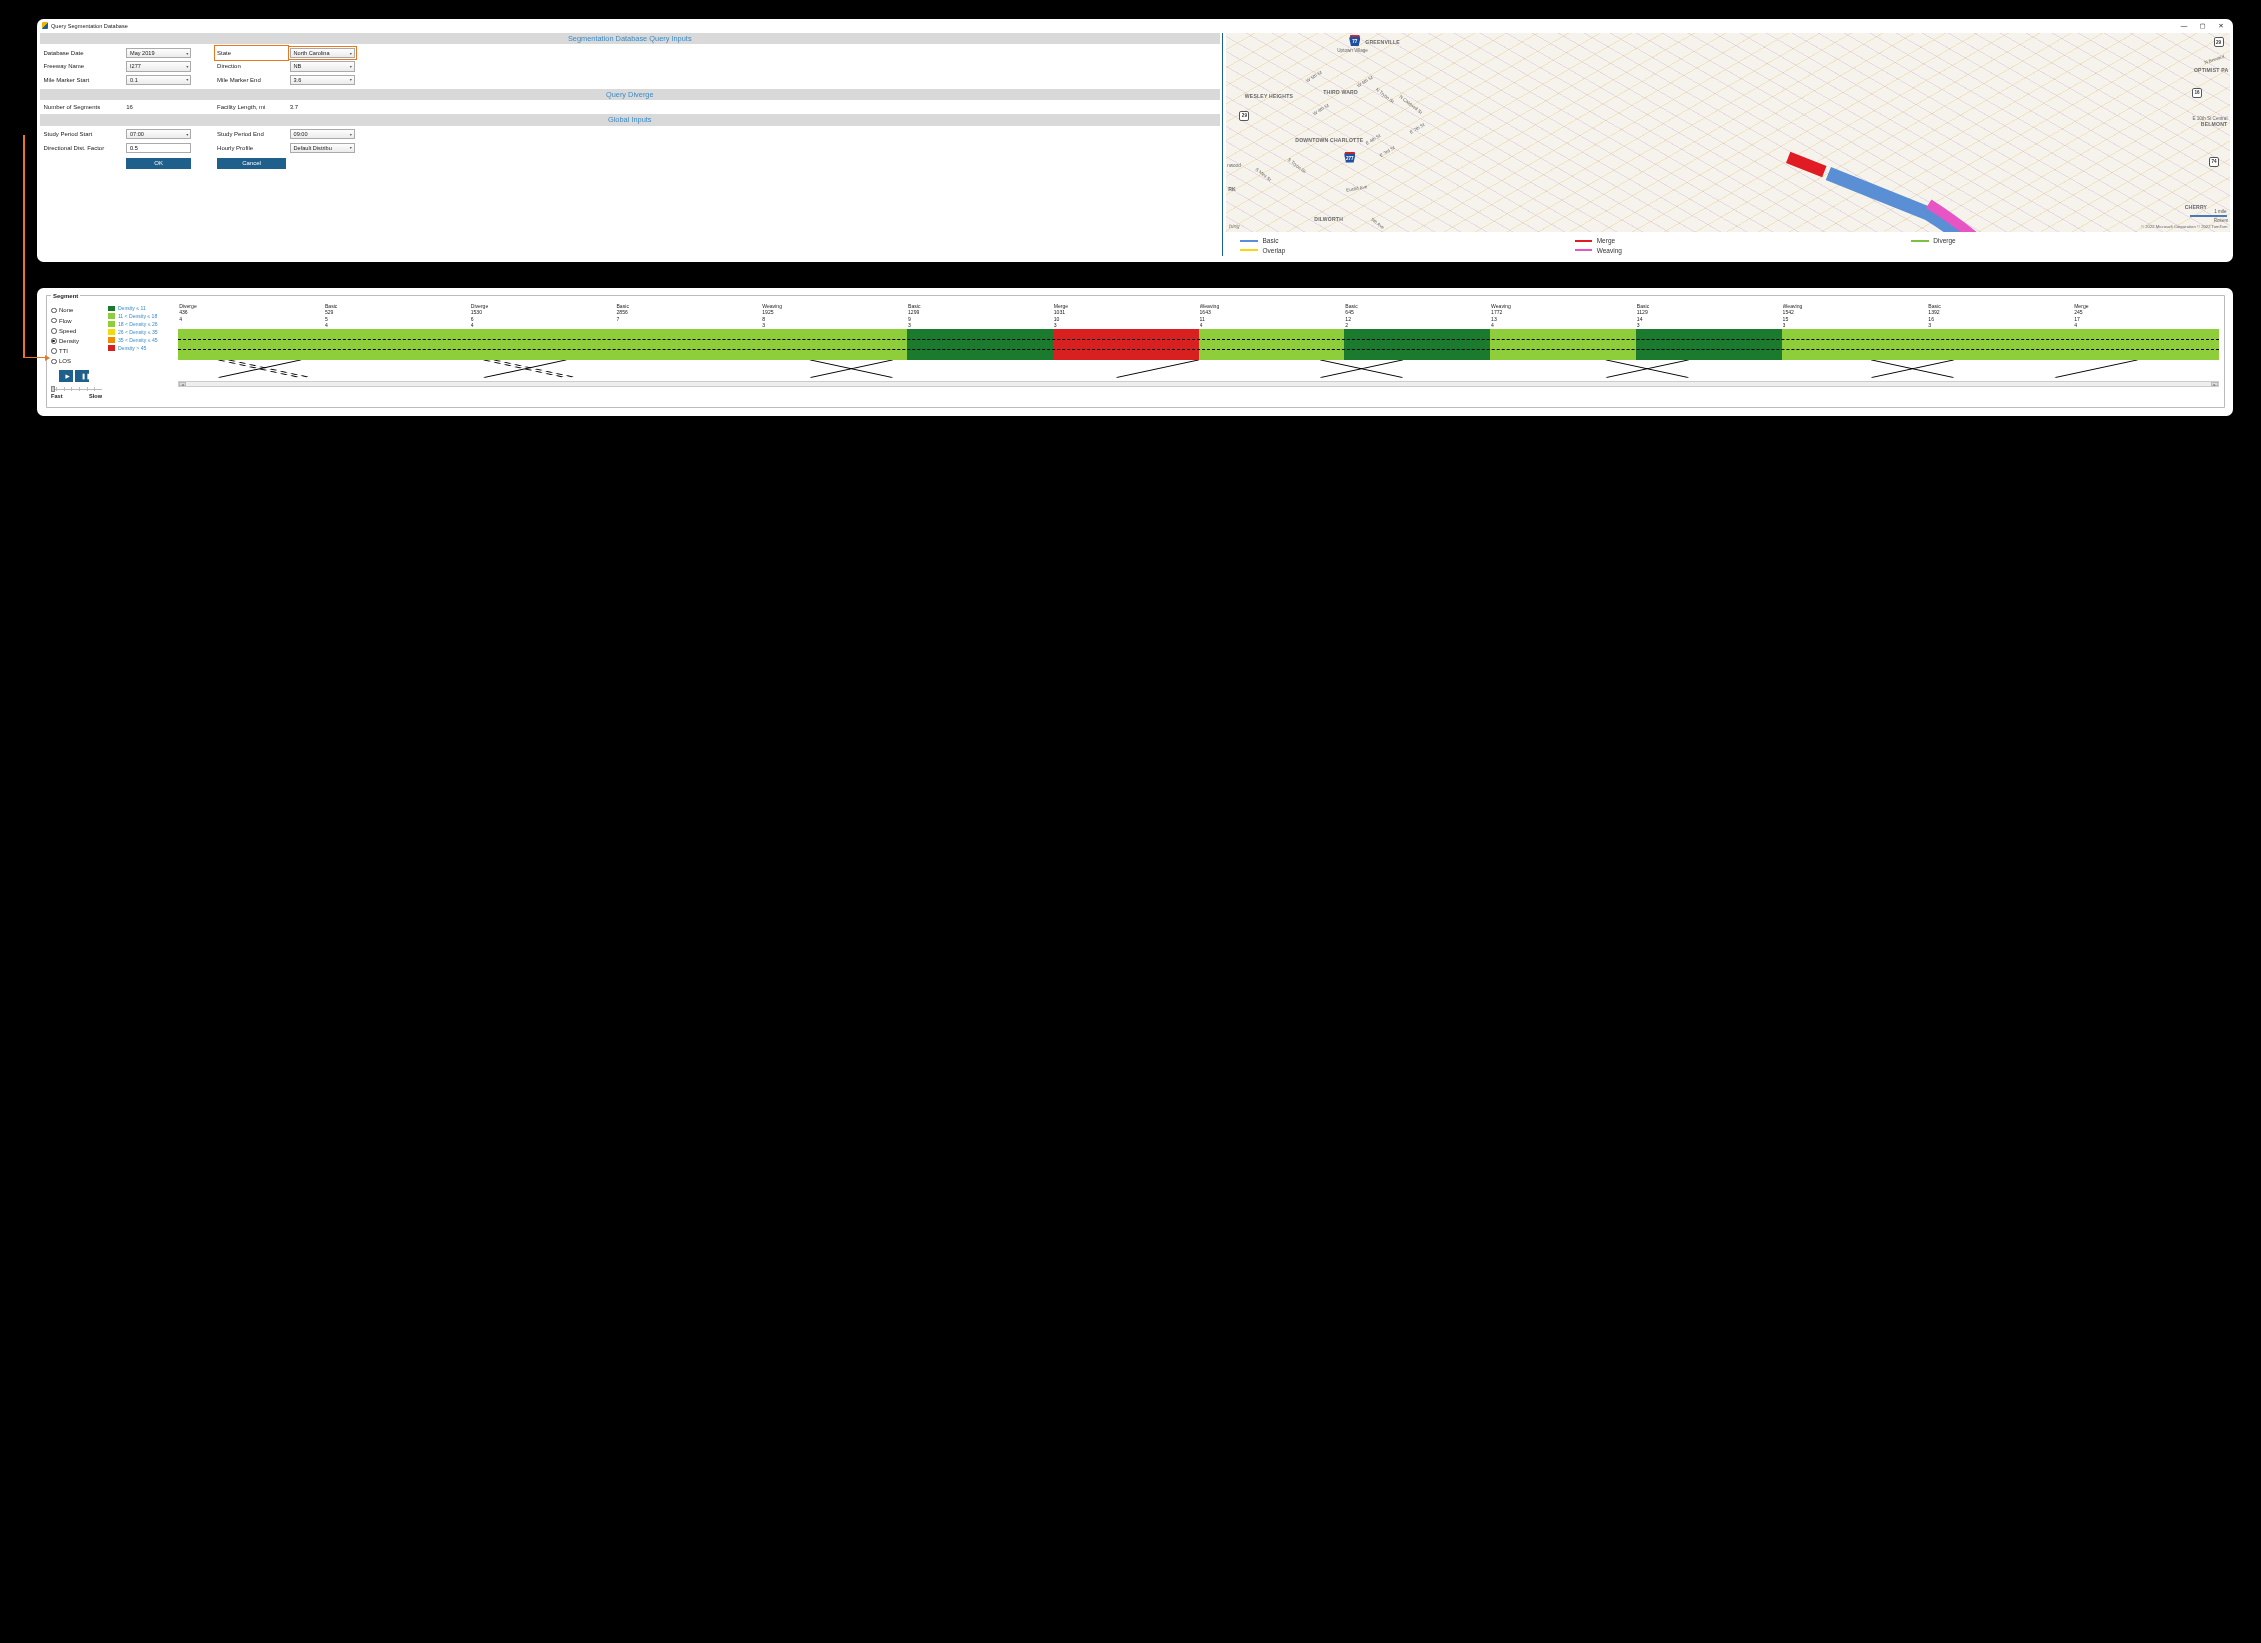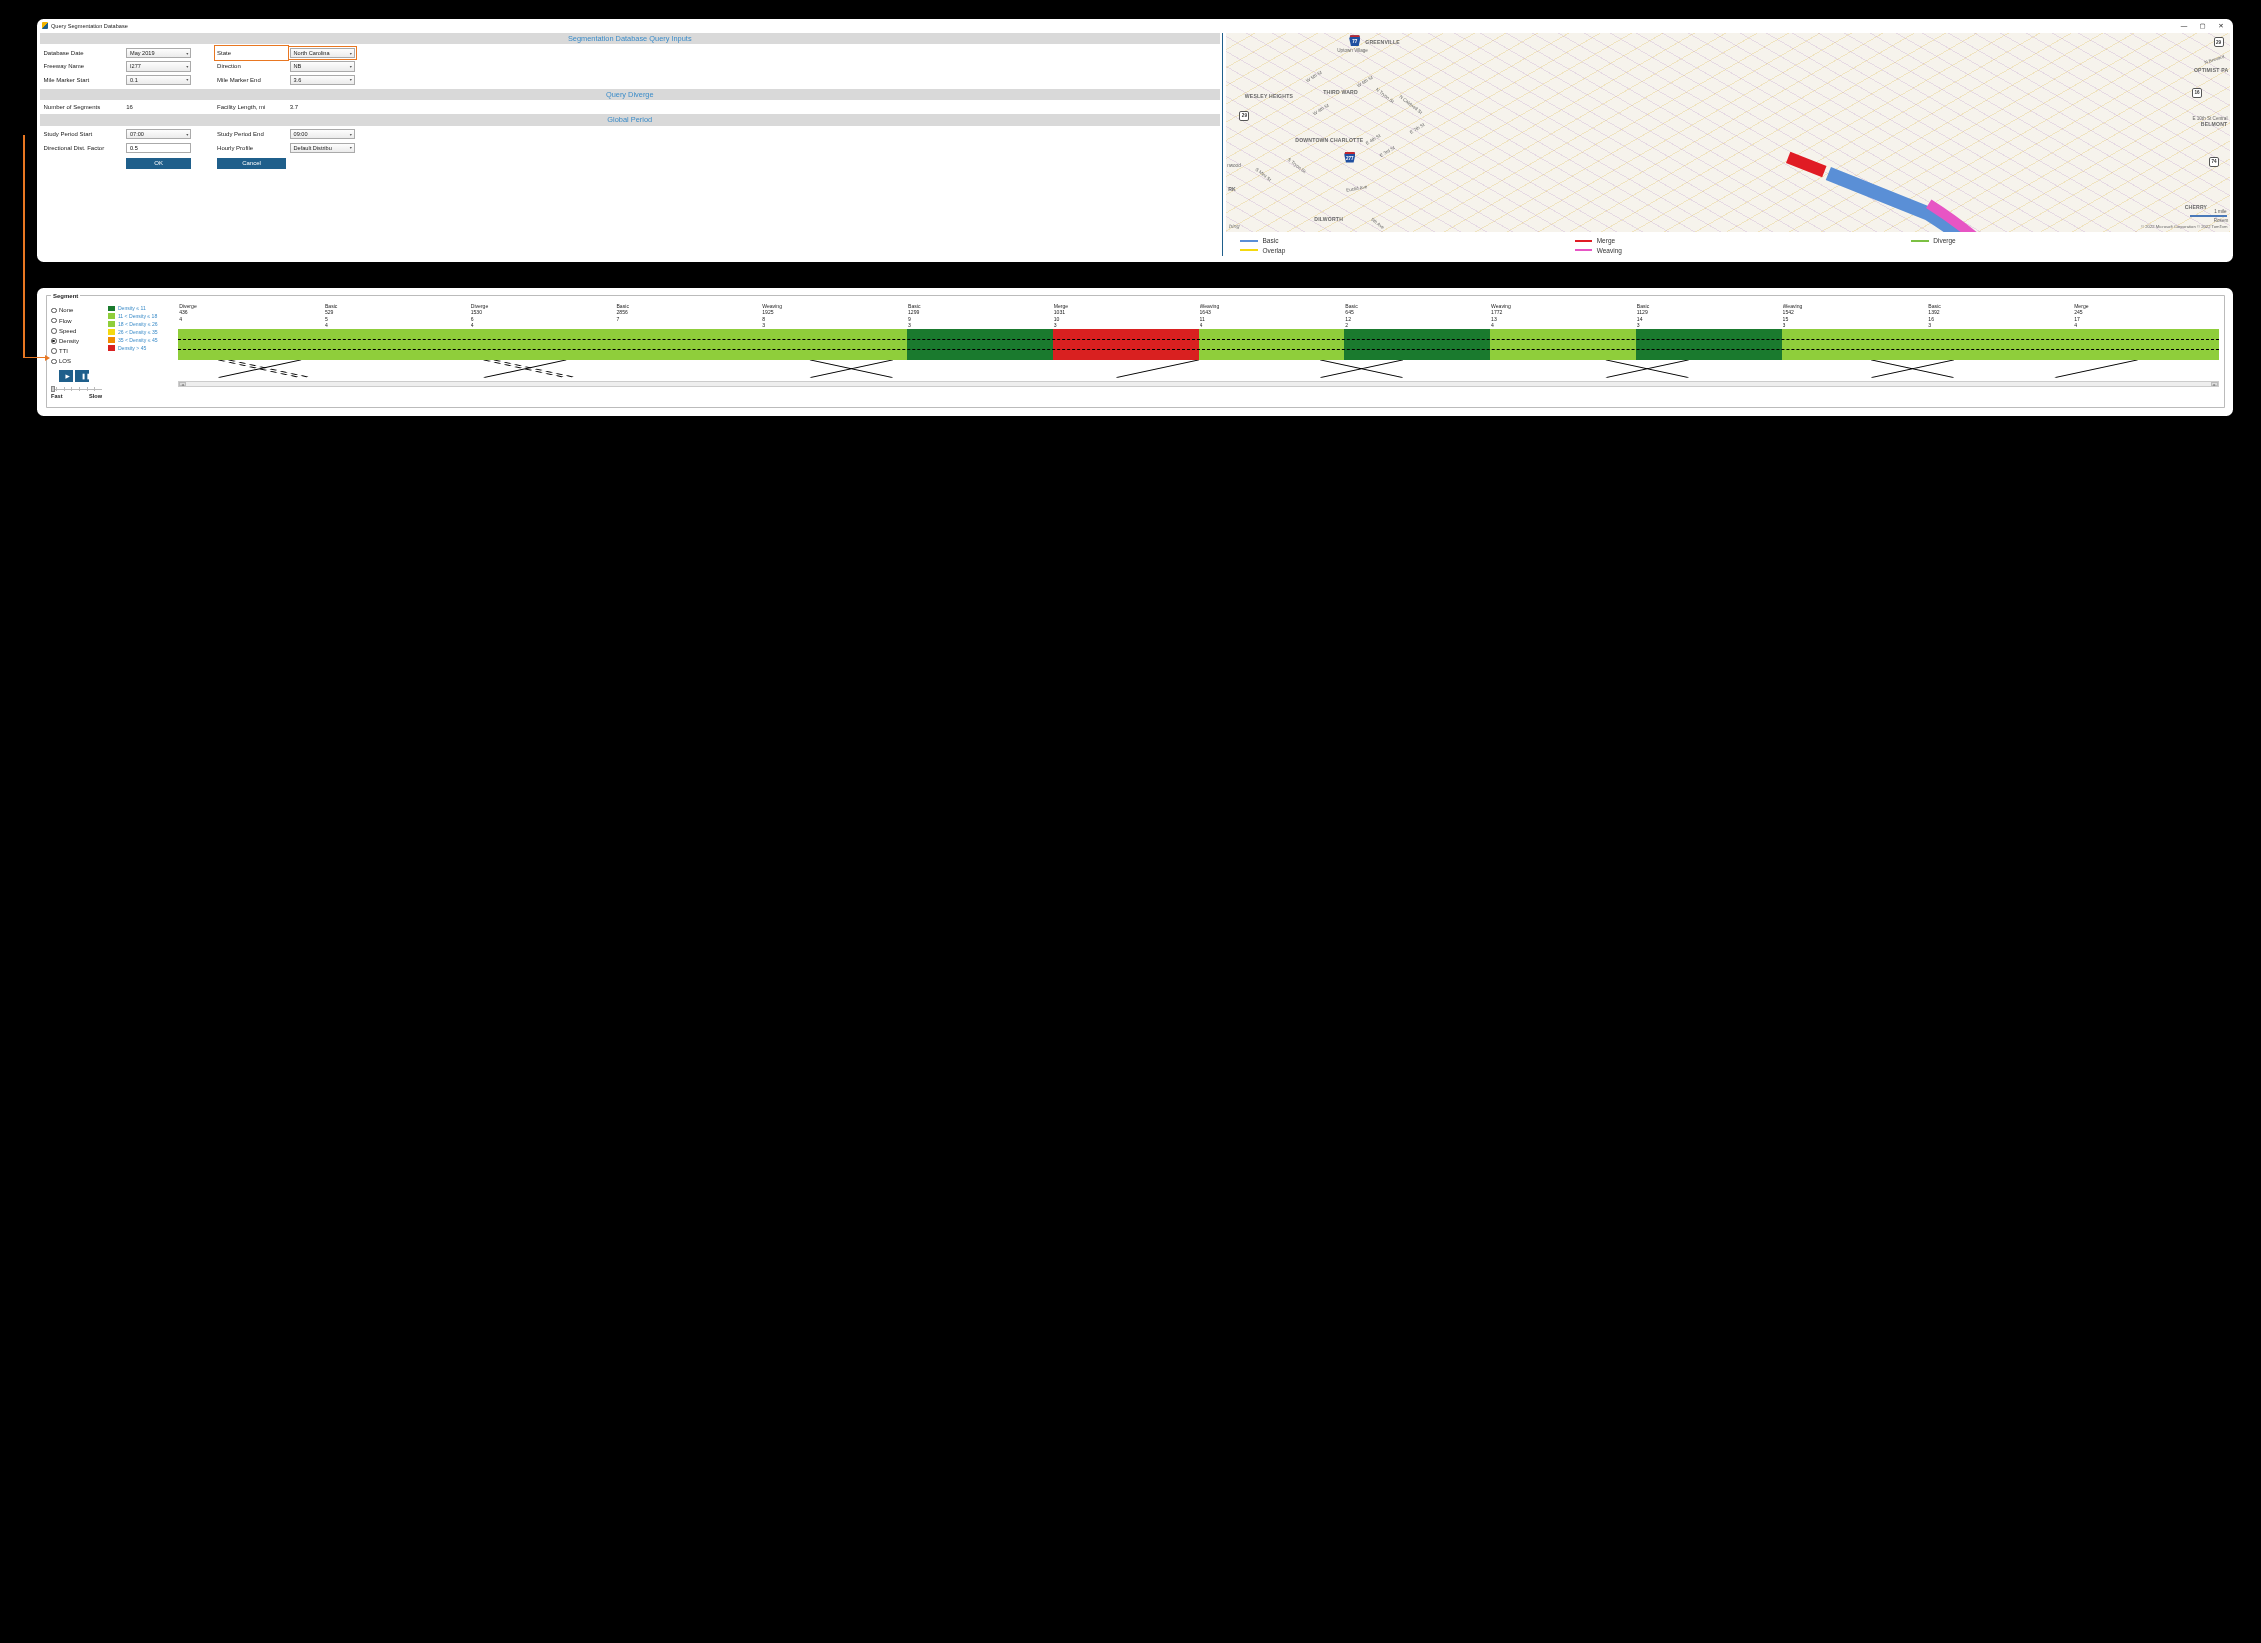--- a/index.html
+++ b/index.html
@@ -225,21 +225,21 @@
 
         <div class="sect-hd">Query Diverge</div>
         <div class="summary-row">
           <div class="lbl">Number of Segments</div>
           <div class="val">16</div>
           <div></div>
           <div class="lbl">Facility Length, mi</div>
           <div class="val">3.7</div>
         </div>
 
-        <div class="sect-hd">Global Period</div>
+        <div class="sect-hd">Global Inputs</div>
         <div class="grid2">
           <div class="lbl">Study Period Start</div>
           <div class="combo">
               <span>07:00</span>
               <span class="chev">▾</span>
             </div>
           <div></div>
           <div class="lbl">Study Period End</div>
           <div class="combo">
               <span>09:00</span>

